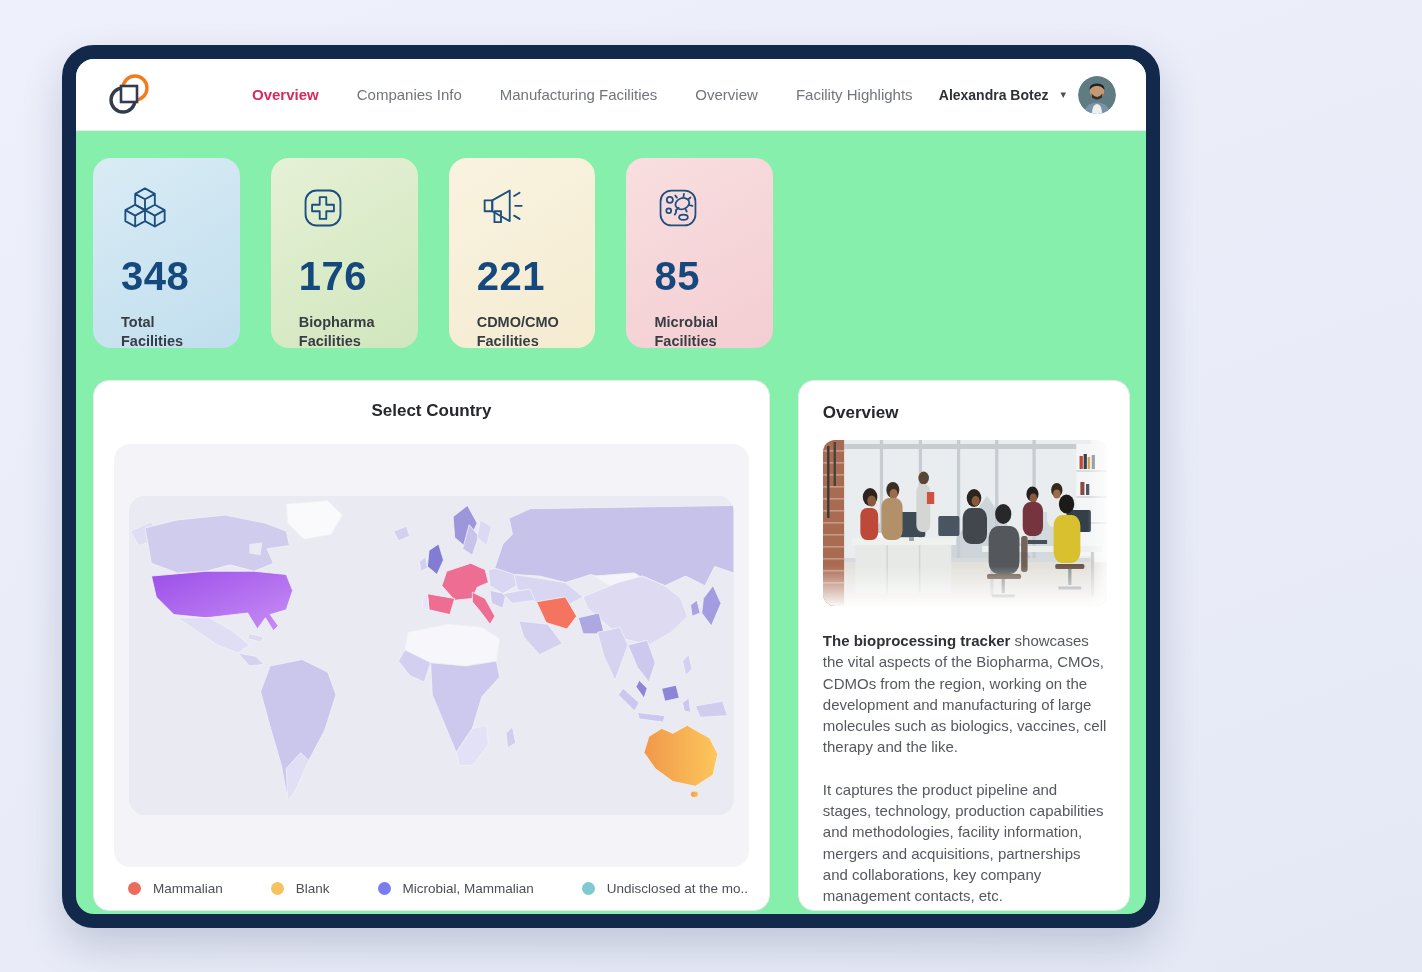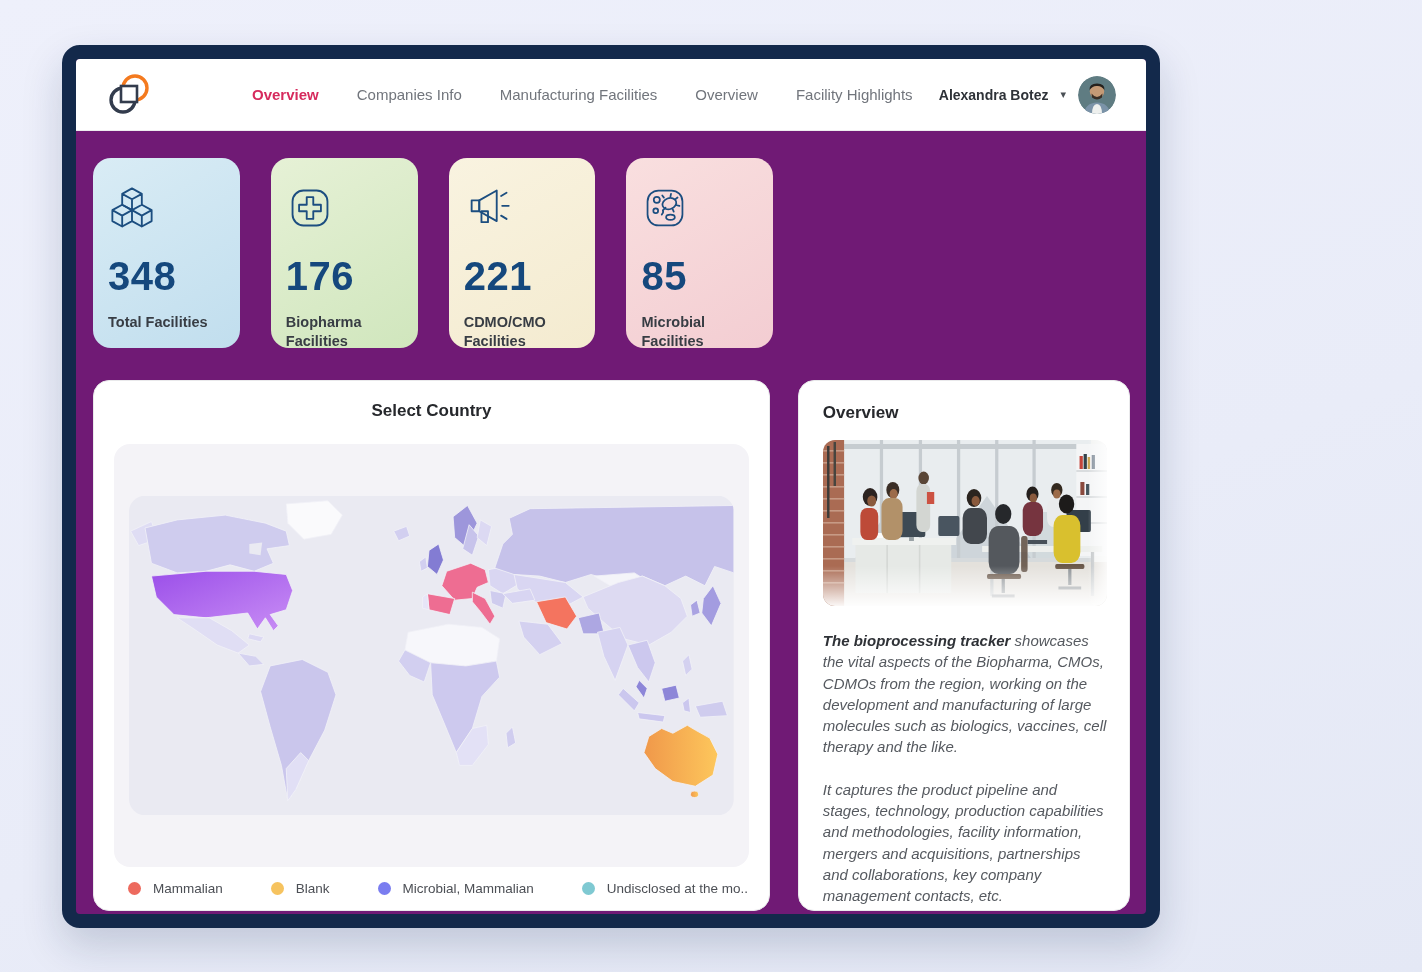--- a/index.html
+++ b/index.html
@@ -1,38 +1,38 @@
 <!DOCTYPE html>
 <html><head>
 <meta charset="utf-8">
 <style>
   * { margin:0; padding:0; box-sizing:border-box; }
   html,body { width:1422px; height:972px; overflow:hidden;
     font-family:"Liberation Sans", sans-serif;
     background:linear-gradient(160deg,#eef0fb 0%,#e9ecf8 60%,#e4e8f5 100%); }
 
   .frame { position:absolute; left:62px; top:45px; width:1098px; height:883px;
-    border:14px solid #13294b; border-radius:18px; background:#701a75; overflow:hidden;
+    border:14px solid #13294b; border-radius:32px; background:#86efac; overflow:hidden;
     box-shadow:0 18px 40px rgba(19,41,75,.18); }
 
   
   .header { height:72px; background:#ffffff; border-bottom:1px solid #ececee;
     display:flex; align-items:center; padding:0 30px; }
   .logo { width:46px; height:46px; flex:0 0 auto; }
   .nav { display:flex; gap:38px; margin-left:100px; align-items:center; }
   .nav-item { font-size:15px; color:#71757c; cursor:pointer; white-space:nowrap; }
   .nav-item.active { color:#d62a5d; font-weight:700; }
   .user { margin-left:auto; display:flex; align-items:center; gap:12px; cursor:pointer; }
   .user-name { font-size:14px; font-weight:700; color:#2e3238; }
   .caret { font-size:11px; color:#4a4f55; }
   .avatar { width:38px; height:38px; border-radius:50%; overflow:hidden; flex:0 0 auto; }
 
   
   .stats { margin:27px 17px 0 17px; display:grid; grid-template-columns:repeat(6,1fr); gap:31px; }
-  .card { height:190px; border-radius:18px; padding:26px 22px 0 15px; }
+  .card { height:190px; border-radius:18px; padding:26px 22px 0 28px; }
   .card .ic { height:48px; }
   .card .val { margin-top:18px; font-size:40px; font-weight:800; letter-spacing:.5px; color:#15487d; }
   .card .lbl { margin-top:14px; font-size:14.5px; font-weight:700; color:#383d44; line-height:1.3; }
   .c0 { background:linear-gradient(150deg,#d9ecf5 0%,#c1deee 100%); }
   .c1 { background:linear-gradient(150deg,#e6f1d6 0%,#d0e6bd 100%); }
   .c2 { background:linear-gradient(150deg,#f9f3e0 0%,#f4ebd0 100%); }
   .c3 { background:linear-gradient(150deg,#f9dfdf 0%,#f3cdd2 100%); }
   .c4 { background:linear-gradient(150deg,#dcd9f5 0%,#c5c0ec 100%); }
   .c5 { background:linear-gradient(150deg,#d9ebea 0%,#c2e0dd 100%); }
 
@@ -46,21 +46,21 @@
   .map-box svg { display:block; width:100%; height:100%; }
   .legend { display:flex; align-items:center; gap:48px; height:42px; padding-left:14px; }
   .legend-item { display:flex; align-items:center; gap:12px; cursor:pointer; }
   .dot { width:13px; height:13px; border-radius:50%; }
   .dot0{background:#ed6a5e;} .dot1{background:#f6c35f;} .dot2{background:#7a7df0;} .dot3{background:#7fc9d2;}
   .legend-item span.lg { font-size:13.5px; color:#4c4f55; }
 
   .ov-panel { width:394px; height:531px; padding:22px 22px 0 24px; }
   .ov-photo { margin-top:17px; height:166px; border-radius:12px; overflow:hidden; }
   .ov-photo svg { display:block; width:100%; height:100%; }
-  .ov-text { margin-top:24px; font-size:15px; line-height:1.42; color:#55595f;font-style:italic; }
+  .ov-text { margin-top:24px; font-size:15px; line-height:1.42; color:#55595f; }
   .ov-text .lead { font-weight:700; color:#2f3237; }
   .ov-text p + p { margin-top:21px; }
 </style>
 </head>
 <body>
 
 <div class="frame">
 
   <div class="header">
     <svg class="logo" viewBox="0 0 46 46">

